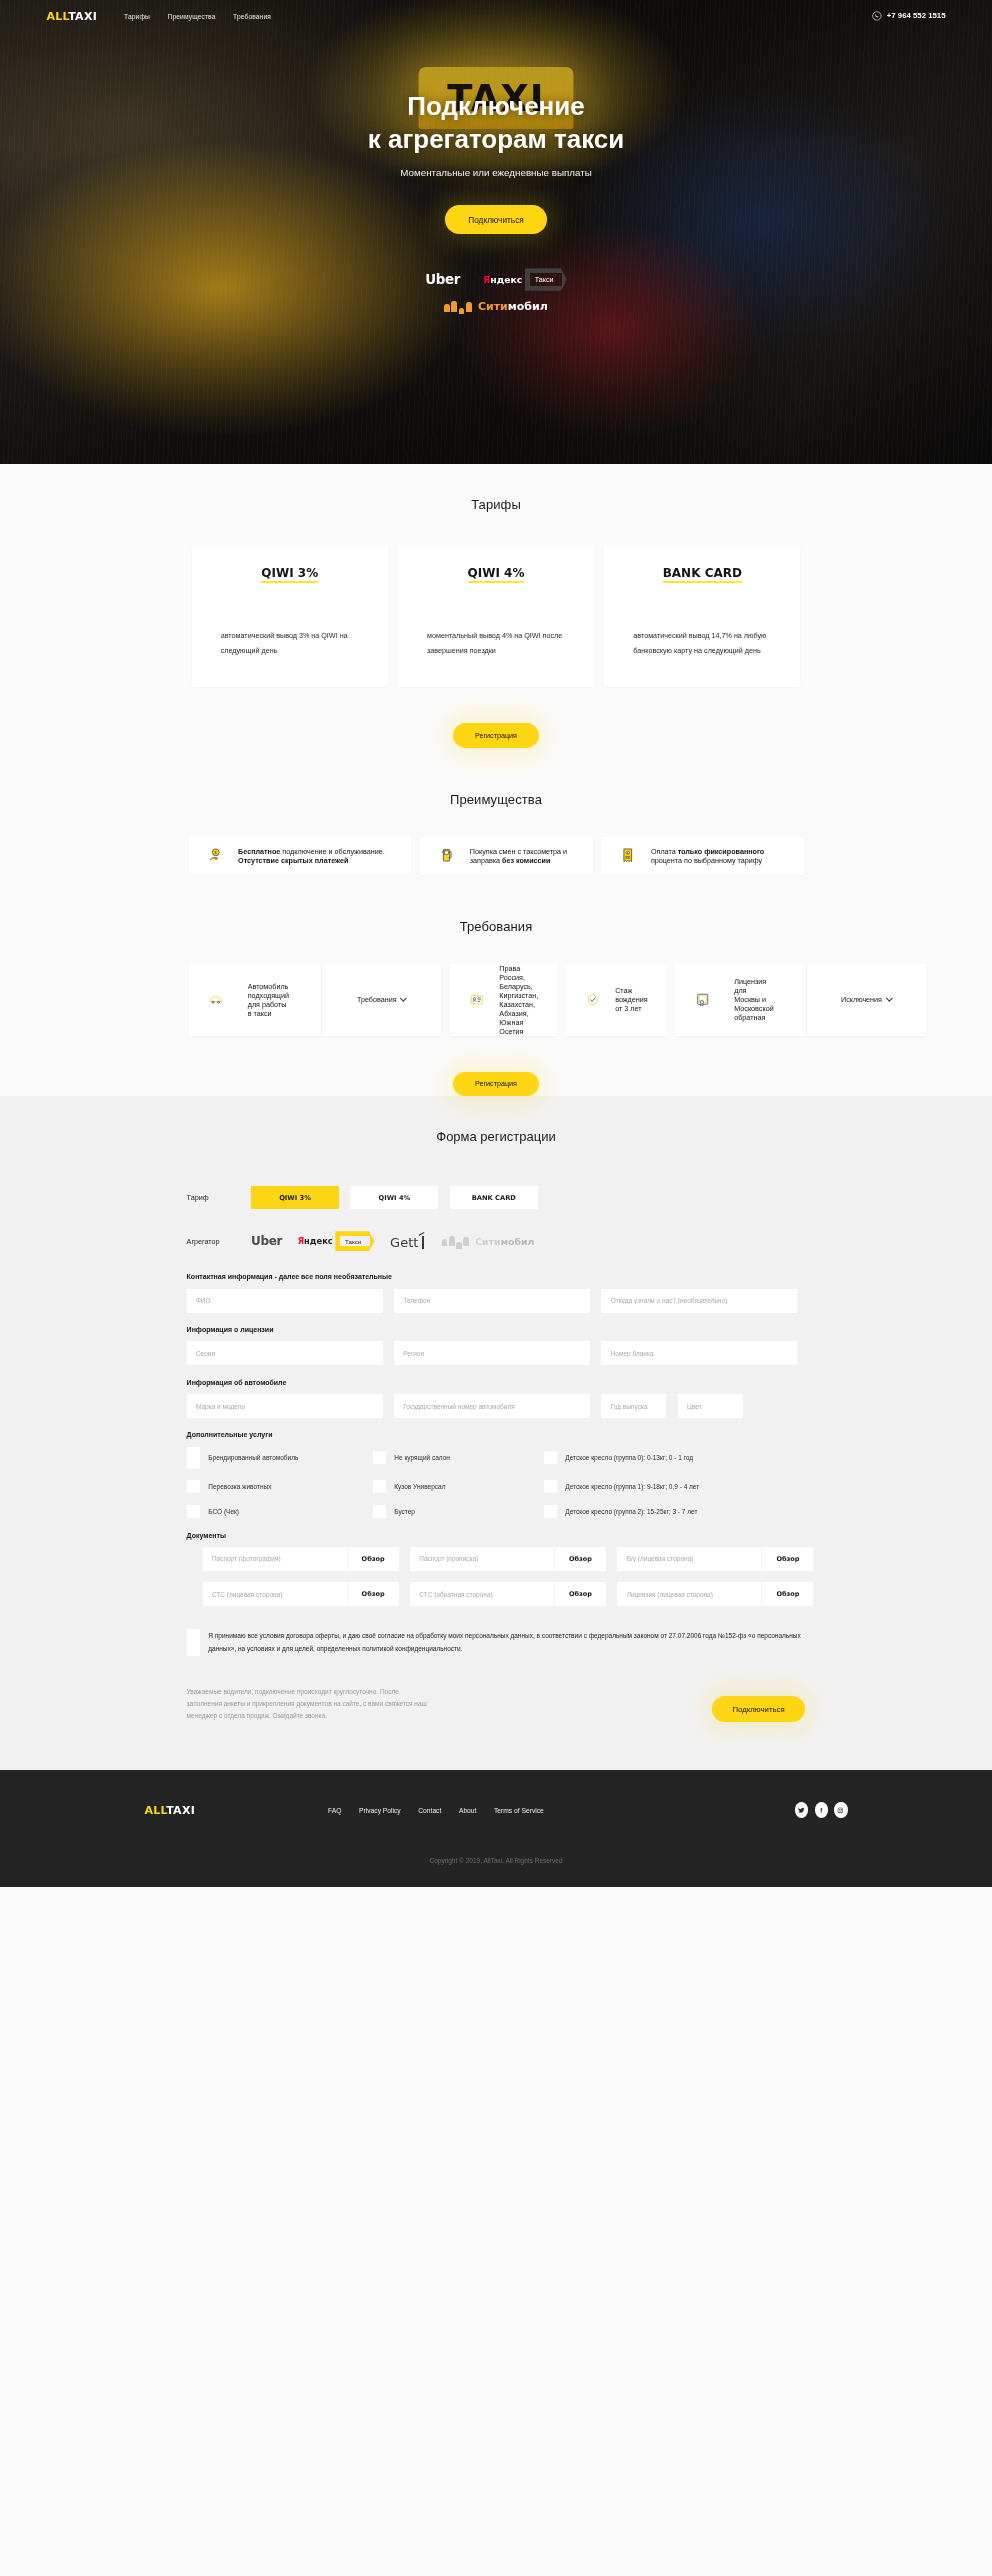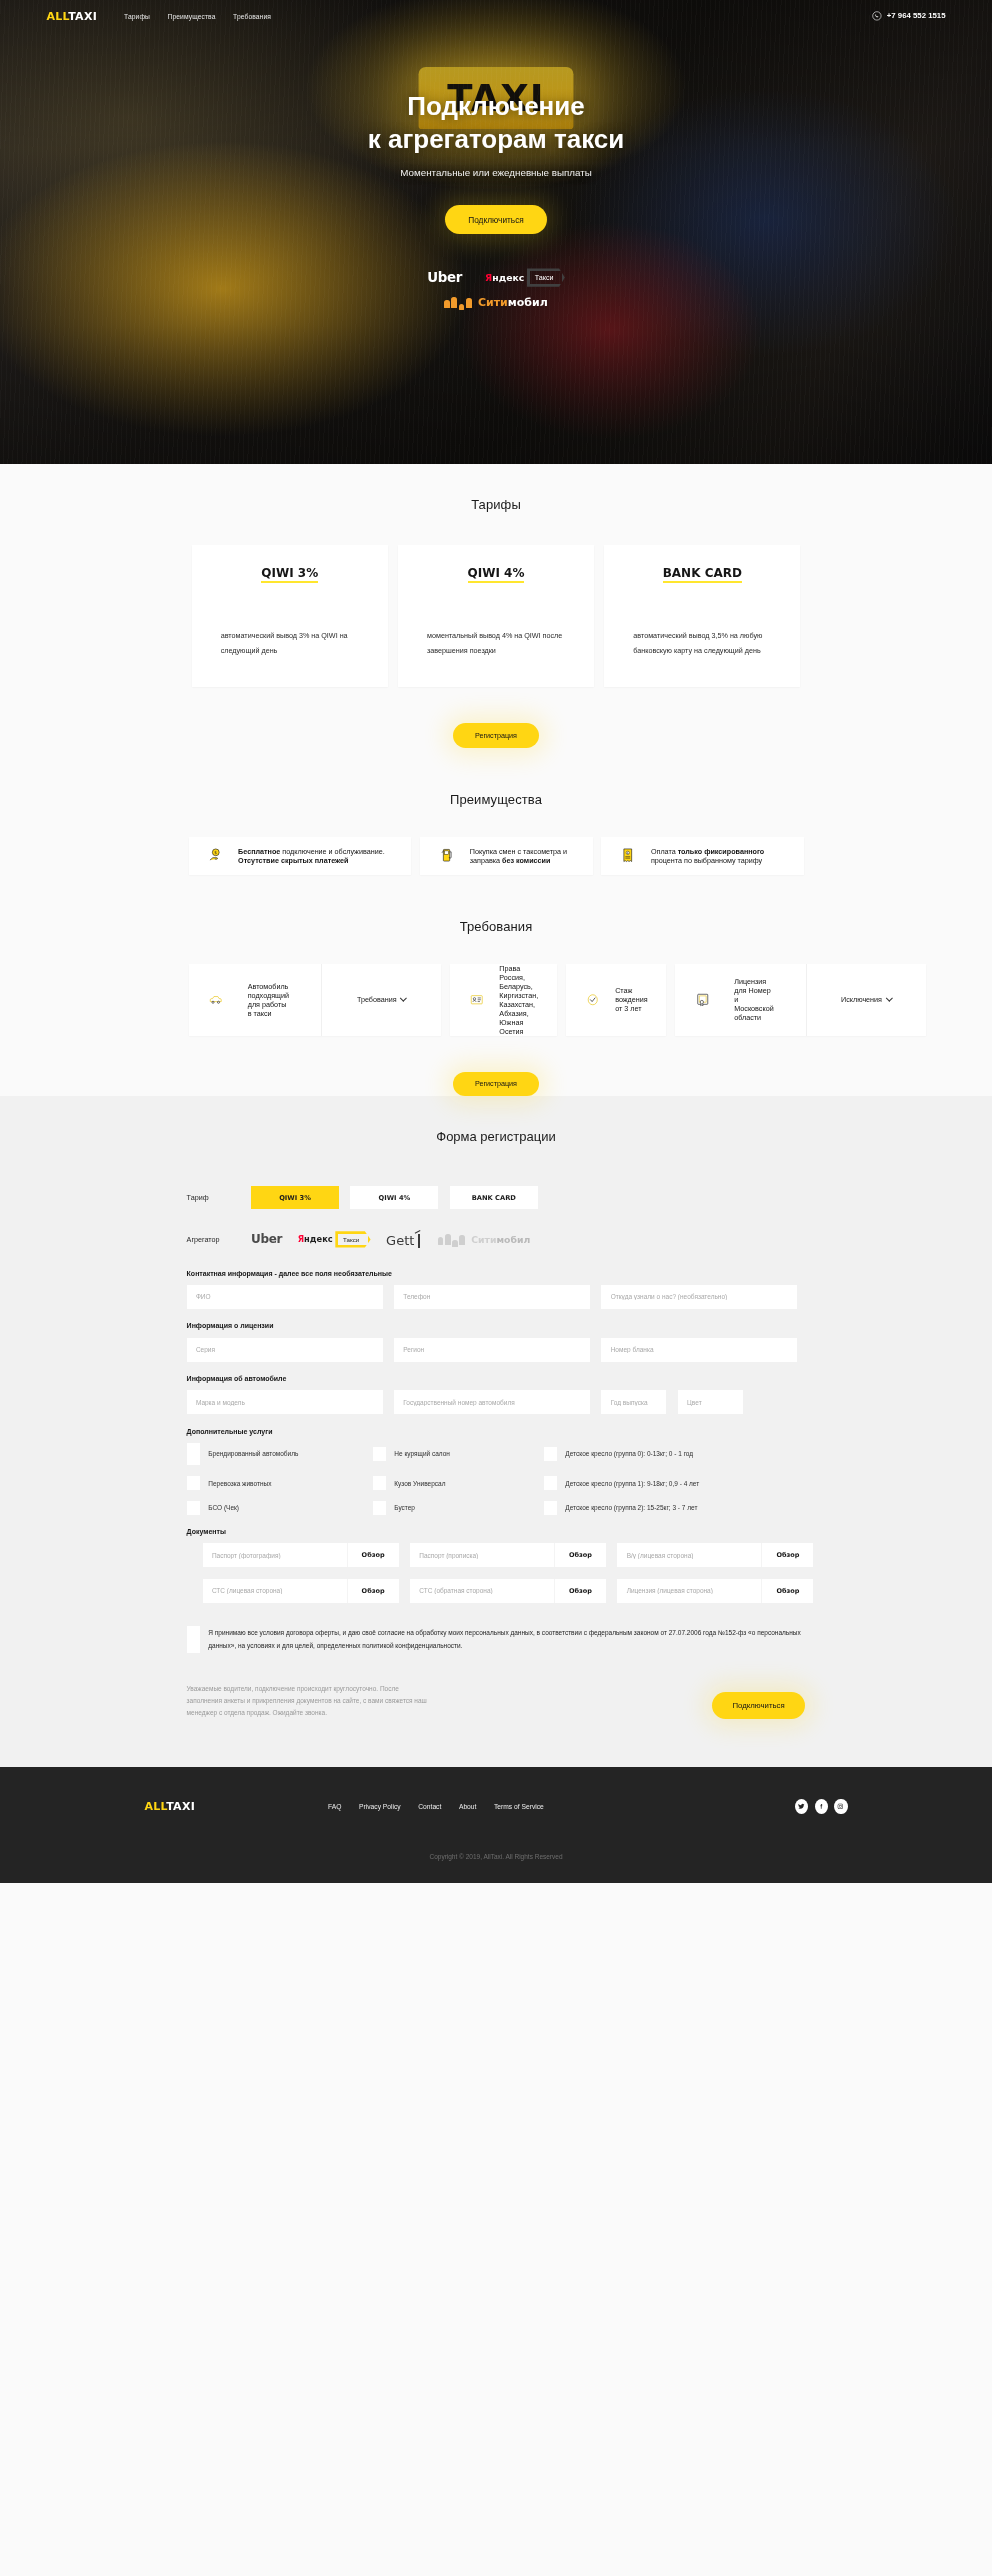--- a/index.html
+++ b/index.html
@@ -97,21 +97,21 @@
   }
   .hero-cta { margin-top: 27px; padding: 9.8px 23px; font-size: 8.3px; }
 
   .brands { margin-top: 34px; display: flex; flex-direction: column; align-items: center; gap: 9.3px; }
   .brand-row { display: flex; align-items: center; justify-content: center; gap: 23px; }
   .uber-logo { font-family:"DejaVu Sans",sans-serif; font-weight:700; font-size:13.4px; color:#fff; letter-spacing:-0.3px; }
   .yandex-taxi { display: flex; align-items: center; gap: 2.6px; }
   .yandex-word { font-family:"DejaVu Sans",sans-serif; font-size:9.3px; font-weight:700; color:#fff; }
   .yandex-word .ya { color: #F03; }
   .taxi-tag {
-    position: relative; border: 3px solid #404040; color: #fff;
+    position: relative; border: 5px solid #404040; color: #fff;
     font-size: 7.2px; padding: 1.6px 8.3px 1.6px 4.7px; font-weight: 400;
     clip-path: polygon(0 0, calc(100% - 5.7px) 0, 100% 50%, calc(100% - 5.7px) 100%, 0 100%);
   }
   .citymobil { display: flex; align-items: center; gap: 6.2px; }
   .cm-marks { display: flex; align-items: flex-end; gap: 1.6px; }
   .cm-marks i { display:block; width:5.7px; background:#F29B2B; }
   .cm-marks i:nth-child(1){ height:7.8px; border-radius:2.6px 2.6px 0.5px 0.5px;}
   .cm-marks i:nth-child(2){ height:10.3px; border-radius:2.6px 2.6px 0.5px 0.5px;}
   .cm-marks i:nth-child(3){ height:6.7px; border-radius:2.6px 2.6px 0.5px 0.5px; margin-bottom:-2.6px;}
   .cm-marks i:nth-child(4){ height:9.3px; border-radius:2.6px 2.6px 0.5px 0.5px;}
@@ -320,21 +320,21 @@
       <div class="tariff-card">
         <div class="tariff-head">
           <span class="tariff-name">QIWI 4%</span>
         </div>
         <div class="tariff-desc">моментальный вывод 4% на QIWI после завершения поездки</div>
       </div>
       <div class="tariff-card">
         <div class="tariff-head">
           <span class="tariff-name">BANK CARD</span>
         </div>
-        <div class="tariff-desc">автоматический вывод 3,5% на любую банковскую карту на следующий день</div>
+        <div class="tariff-desc">автоматический вывод 14,7% на любую банковскую карту на следующий день</div>
       </div>
     </div>
     <div class="cta-center">
       <button class="btn-yellow">Регистрация</button>
     </div>
   </div>
 </section>
 
 <section class="section" id="advantages">
   <div class="wrap">
@@ -427,21 +427,21 @@
       <div class="flat-row req-row">
         <div class="req-main">
           <span class="ico">
             <svg viewBox="0 0 34 34" width="15.5" height="15.5">
               <rect x="6" y="5" width="22" height="22" rx="1.5" fill="none" stroke="#1b1b1b" stroke-width="1.4"></rect>
               <path d="M9.5 8.5h15v14h-15z" fill="none" stroke="#E8C419" stroke-width="1.3"></path>
               <circle cx="15" cy="22" r="3.6" fill="#fff" stroke="#1b1b1b" stroke-width="1.3"></circle>
               <path d="M13 25l-.6 5 2.6-1.6 2.6 1.6-.6-5" fill="#fff" stroke="#1b1b1b" stroke-width="1.3" stroke-linejoin="round"></path>
             </svg>
           </span>
-          <span class="flat-text">Лицензия для Номер и Московской области</span>
+          <span class="flat-text">Лицензия для Москвы и Московской обратная</span>
         </div>
         <div class="req-toggle">
           <span>Исключения</span>
           <span class="chev"></span>
         </div>
       </div>
 
     </div>
     <div class="cta-center">
       <button class="btn-yellow">Регистрация</button>

